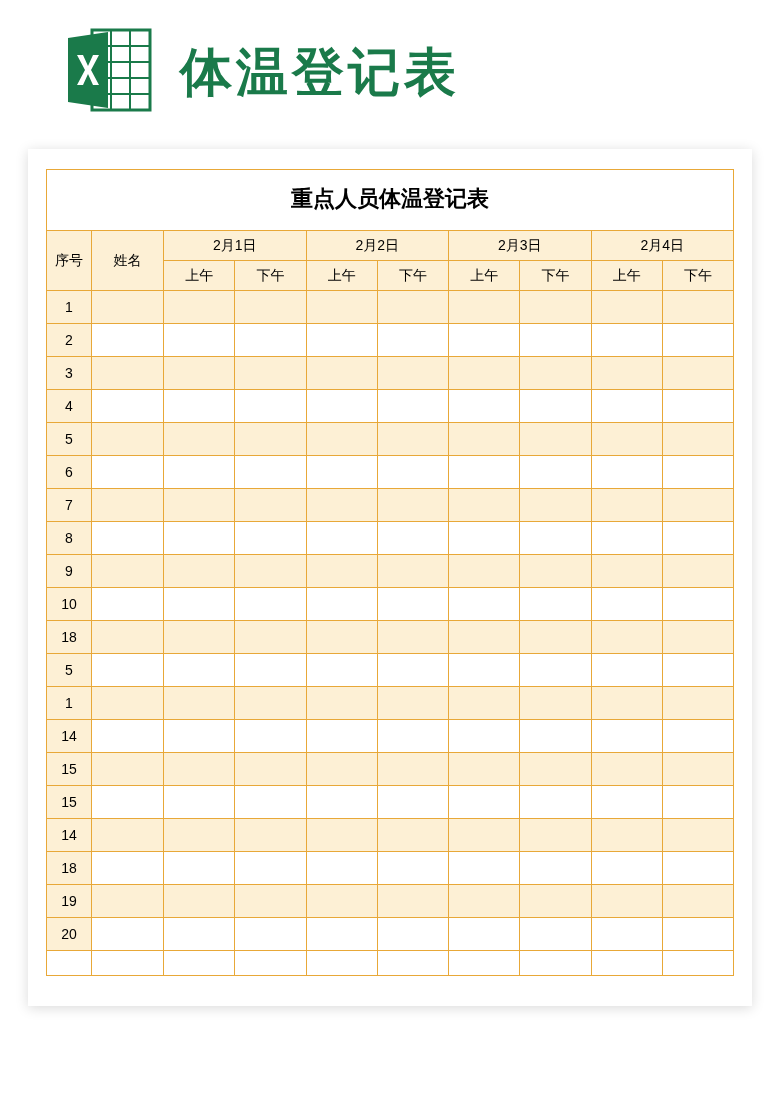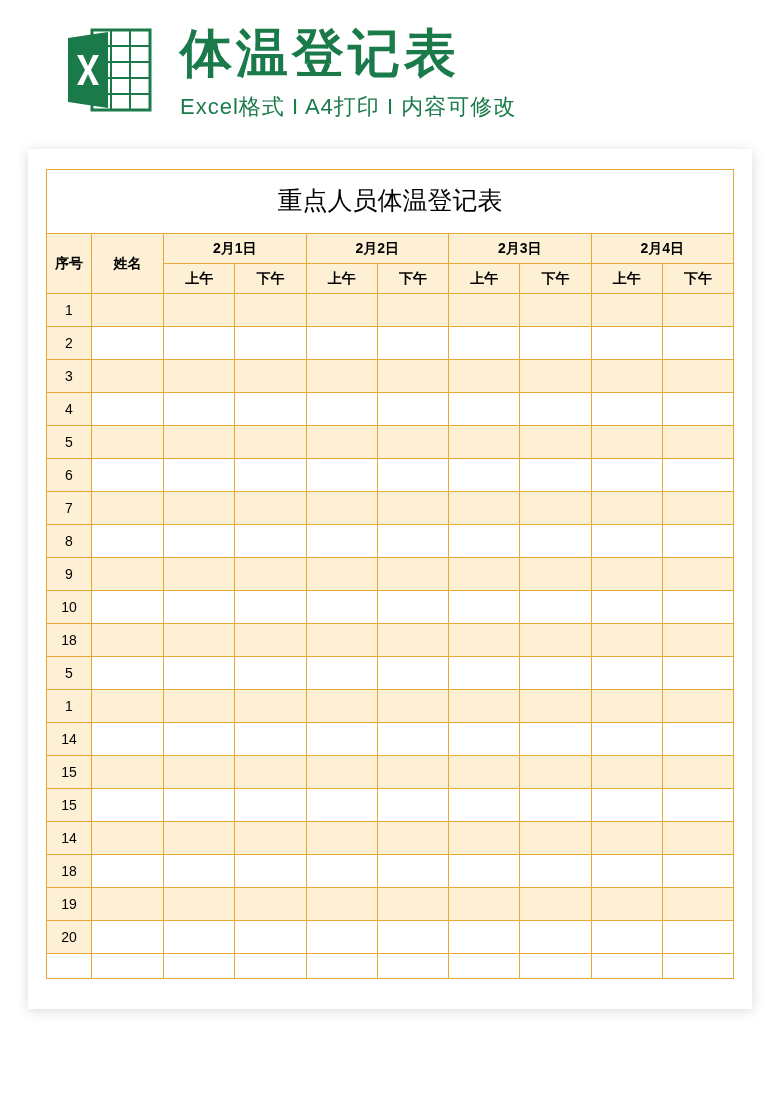--- a/index.html
+++ b/index.html
@@ -42,43 +42,43 @@
       letter-spacing: 1px;
     }
     .sheet-wrapper {
       margin: 10px 28px 20px 28px;
       background: #ffffff;
       box-shadow: 0 2px 12px rgba(0,0,0,0.15);
       padding: 20px 18px 30px 18px;
     }
     .sheet-title {
       text-align: center;
-      font-size: 25px;
-      font-weight: normal;
+      font-size: 22px;
+      font-weight: bold;
       color: #000;
       padding: 14px 0 16px 0;
       border: 1px solid #e8a838;
       border-bottom: none;
       background: #ffffff;
     }
     table {
       width: 100%;
       border-collapse: collapse;
       table-layout: fixed;
     }
     th, td {
       border: 1px solid #e8a838;
       text-align: center;
       font-size: 14px;
       color: #000;
       height: 33px;
       padding: 0;
     }
     th {
-      font-weight: bold;
+      font-weight: normal;
       background: #fdf0d5;
     }
     .col-seq {
       width: 45px;
     }
     .col-name {
       width: 72px;
     }
     .row-odd td {
       background: #fdf0d5;
@@ -113,21 +113,20 @@
       <line x1="32" y1="58" x2="90" y2="58" stroke="#1a7a4a" stroke-width="2"></line>
       <line x1="32" y1="74" x2="90" y2="74" stroke="#1a7a4a" stroke-width="2"></line>
       <line x1="51" y1="10" x2="51" y2="90" stroke="#1a7a4a" stroke-width="2"></line>
       <line x1="70" y1="10" x2="70" y2="90" stroke="#1a7a4a" stroke-width="2"></line>
       <path d="M 8 18 L 48 12 L 48 88 L 8 82 Z" fill="#1a7a4a"></path>
       <path d="M 17 35 L 23 35 L 28 46 L 33 35 L 39 35 L 31 50 L 39 65 L 33 65 L 28 54 L 23 65 L 17 65 L 25 50 Z" fill="#ffffff"></path>
     </svg>
   </div>
   <div class="header-text">
     <div class="title">体温登记表</div>
-    <div class="subtitle">Excel格式 I A4打印 I 内容可修改</div>
   </div>
 </div>
 
 <div class="sheet-wrapper">
   <div class="sheet-title">重点人员体温登记表</div>
   <table>
     <colgroup>
       <col class="col-seq">
       <col class="col-name">
       <col>

